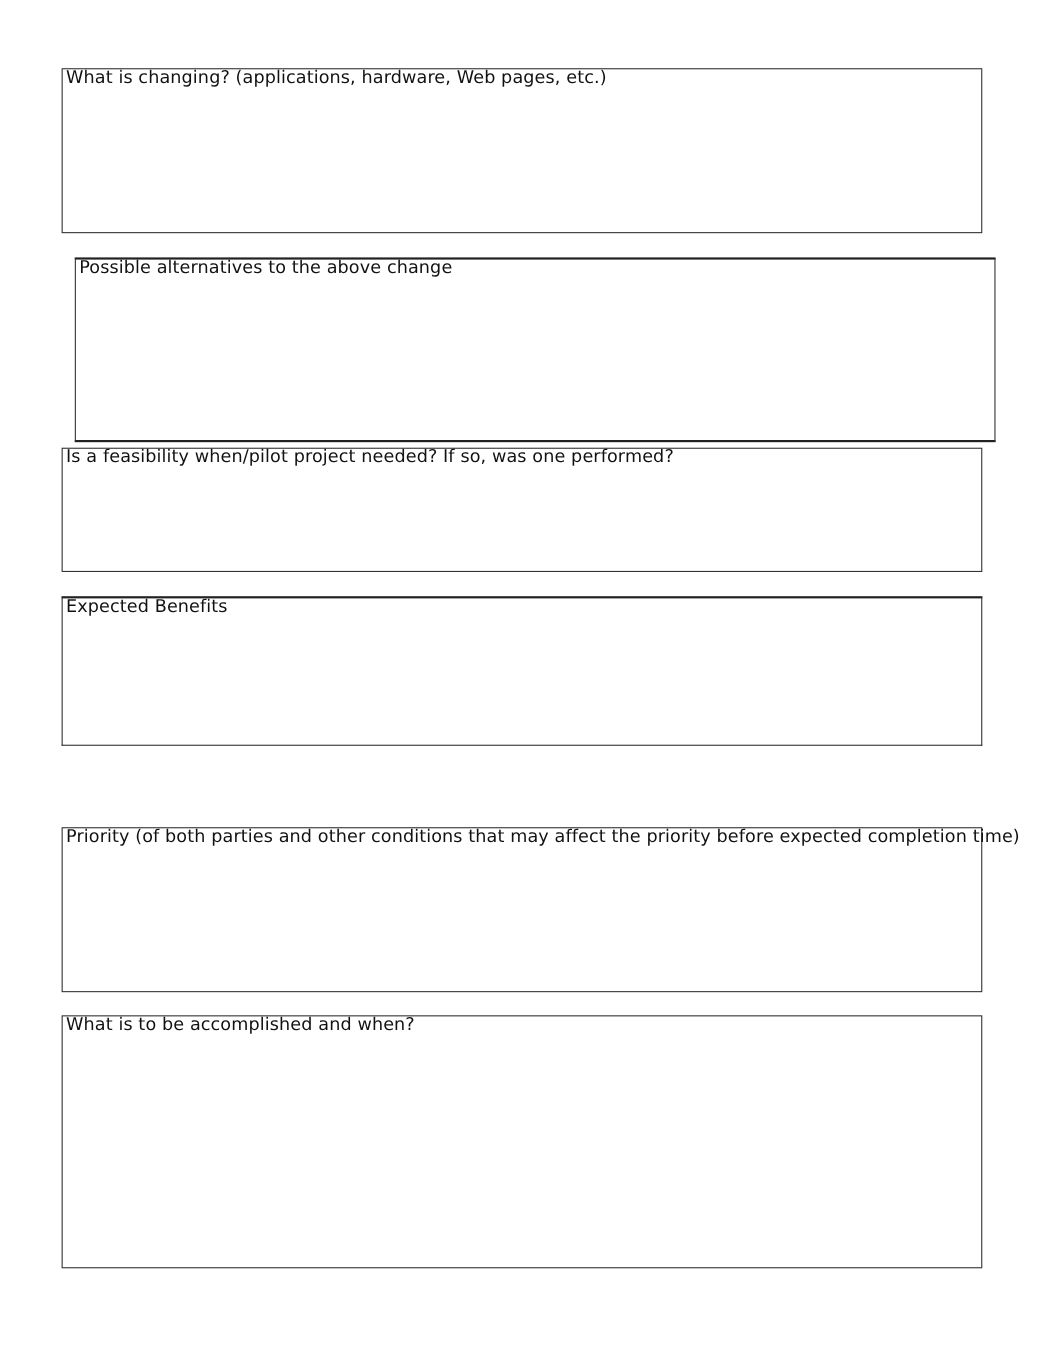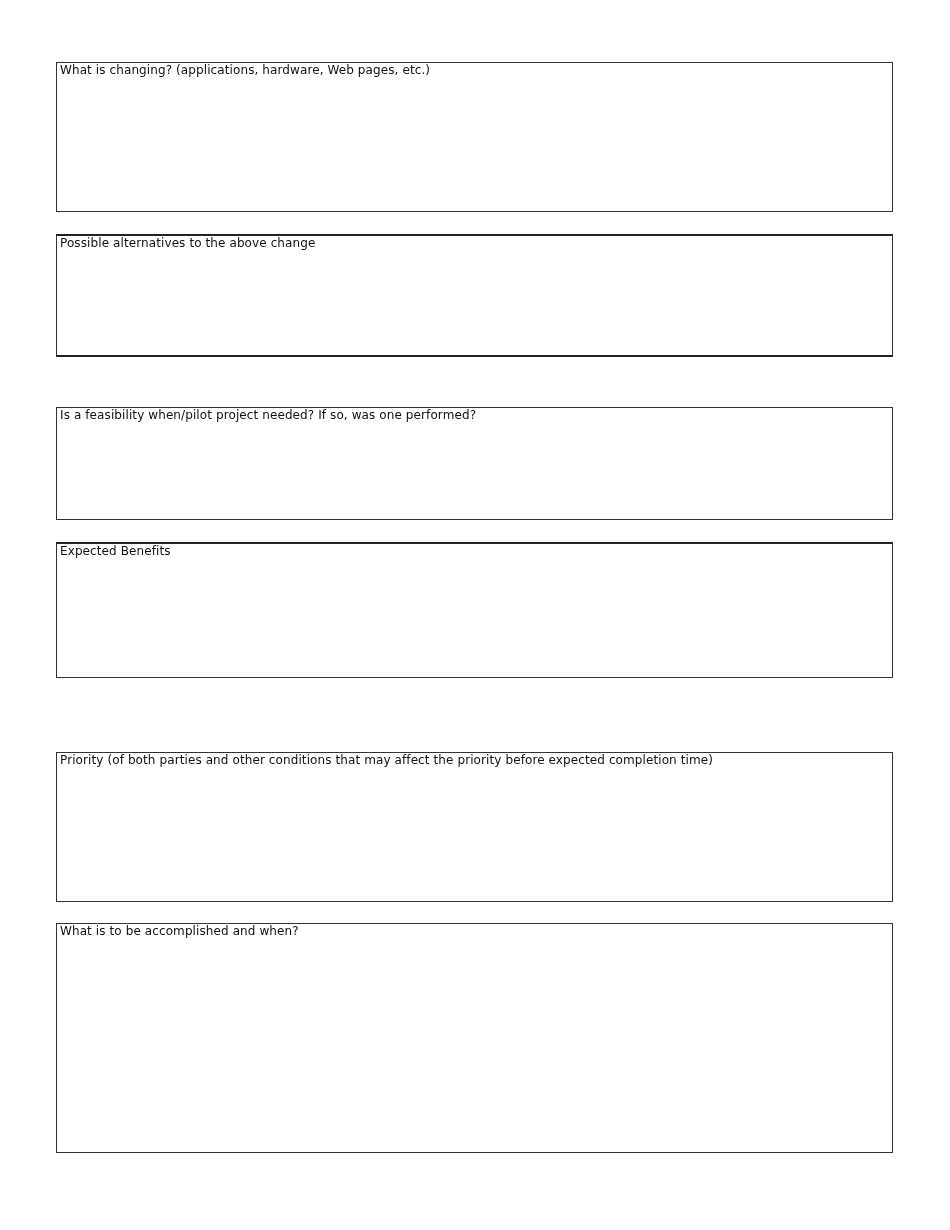--- a/index.html
+++ b/index.html
@@ -26,21 +26,21 @@
     .form-box.heavy-top {
       border-top: 2px solid #222222;
     }
     .form-box.heavy-bottom {
       border-bottom: 2px solid #222222;
     }
     .field-label {
       position: absolute;
       left: 3px;
       top: 0px;
-      font-size: 12px;
+      font-size: 16px;
       line-height: 14px;
       letter-spacing: 0.1px;
       white-space: nowrap;
     }
     .field-input {
       position: absolute;
       left: 0;
       right: 0;
       top: 16px;
       bottom: 0;
@@ -57,21 +57,21 @@
 </head>
 <body>
 
 <div>
 
   <div class="form-box" style="top:62px; height:150px;">
     <span class="field-label">What is changing? (applications, hardware, Web pages, etc.)</span>
     <textarea class="field-input" style=""></textarea>
   </div>
 
-  <div class="form-box heavy-top heavy-bottom" style="top:234px; height:123px;">
+  <div class="form-box heavy-top heavy-bottom" style="top:234px; height:168px;margin-left:12px;">
     <span class="field-label">Possible alternatives to the above change</span>
     <textarea class="field-input" style=""></textarea>
   </div>
 
   <div class="form-box" style="top:407px; height:113px;">
     <span class="field-label">Is a feasibility when/pilot project needed? If so, was one performed?</span>
     <textarea class="field-input" style=""></textarea>
   </div>
 
   <div class="form-box heavy-top" style="top:542px; height:136px;">

